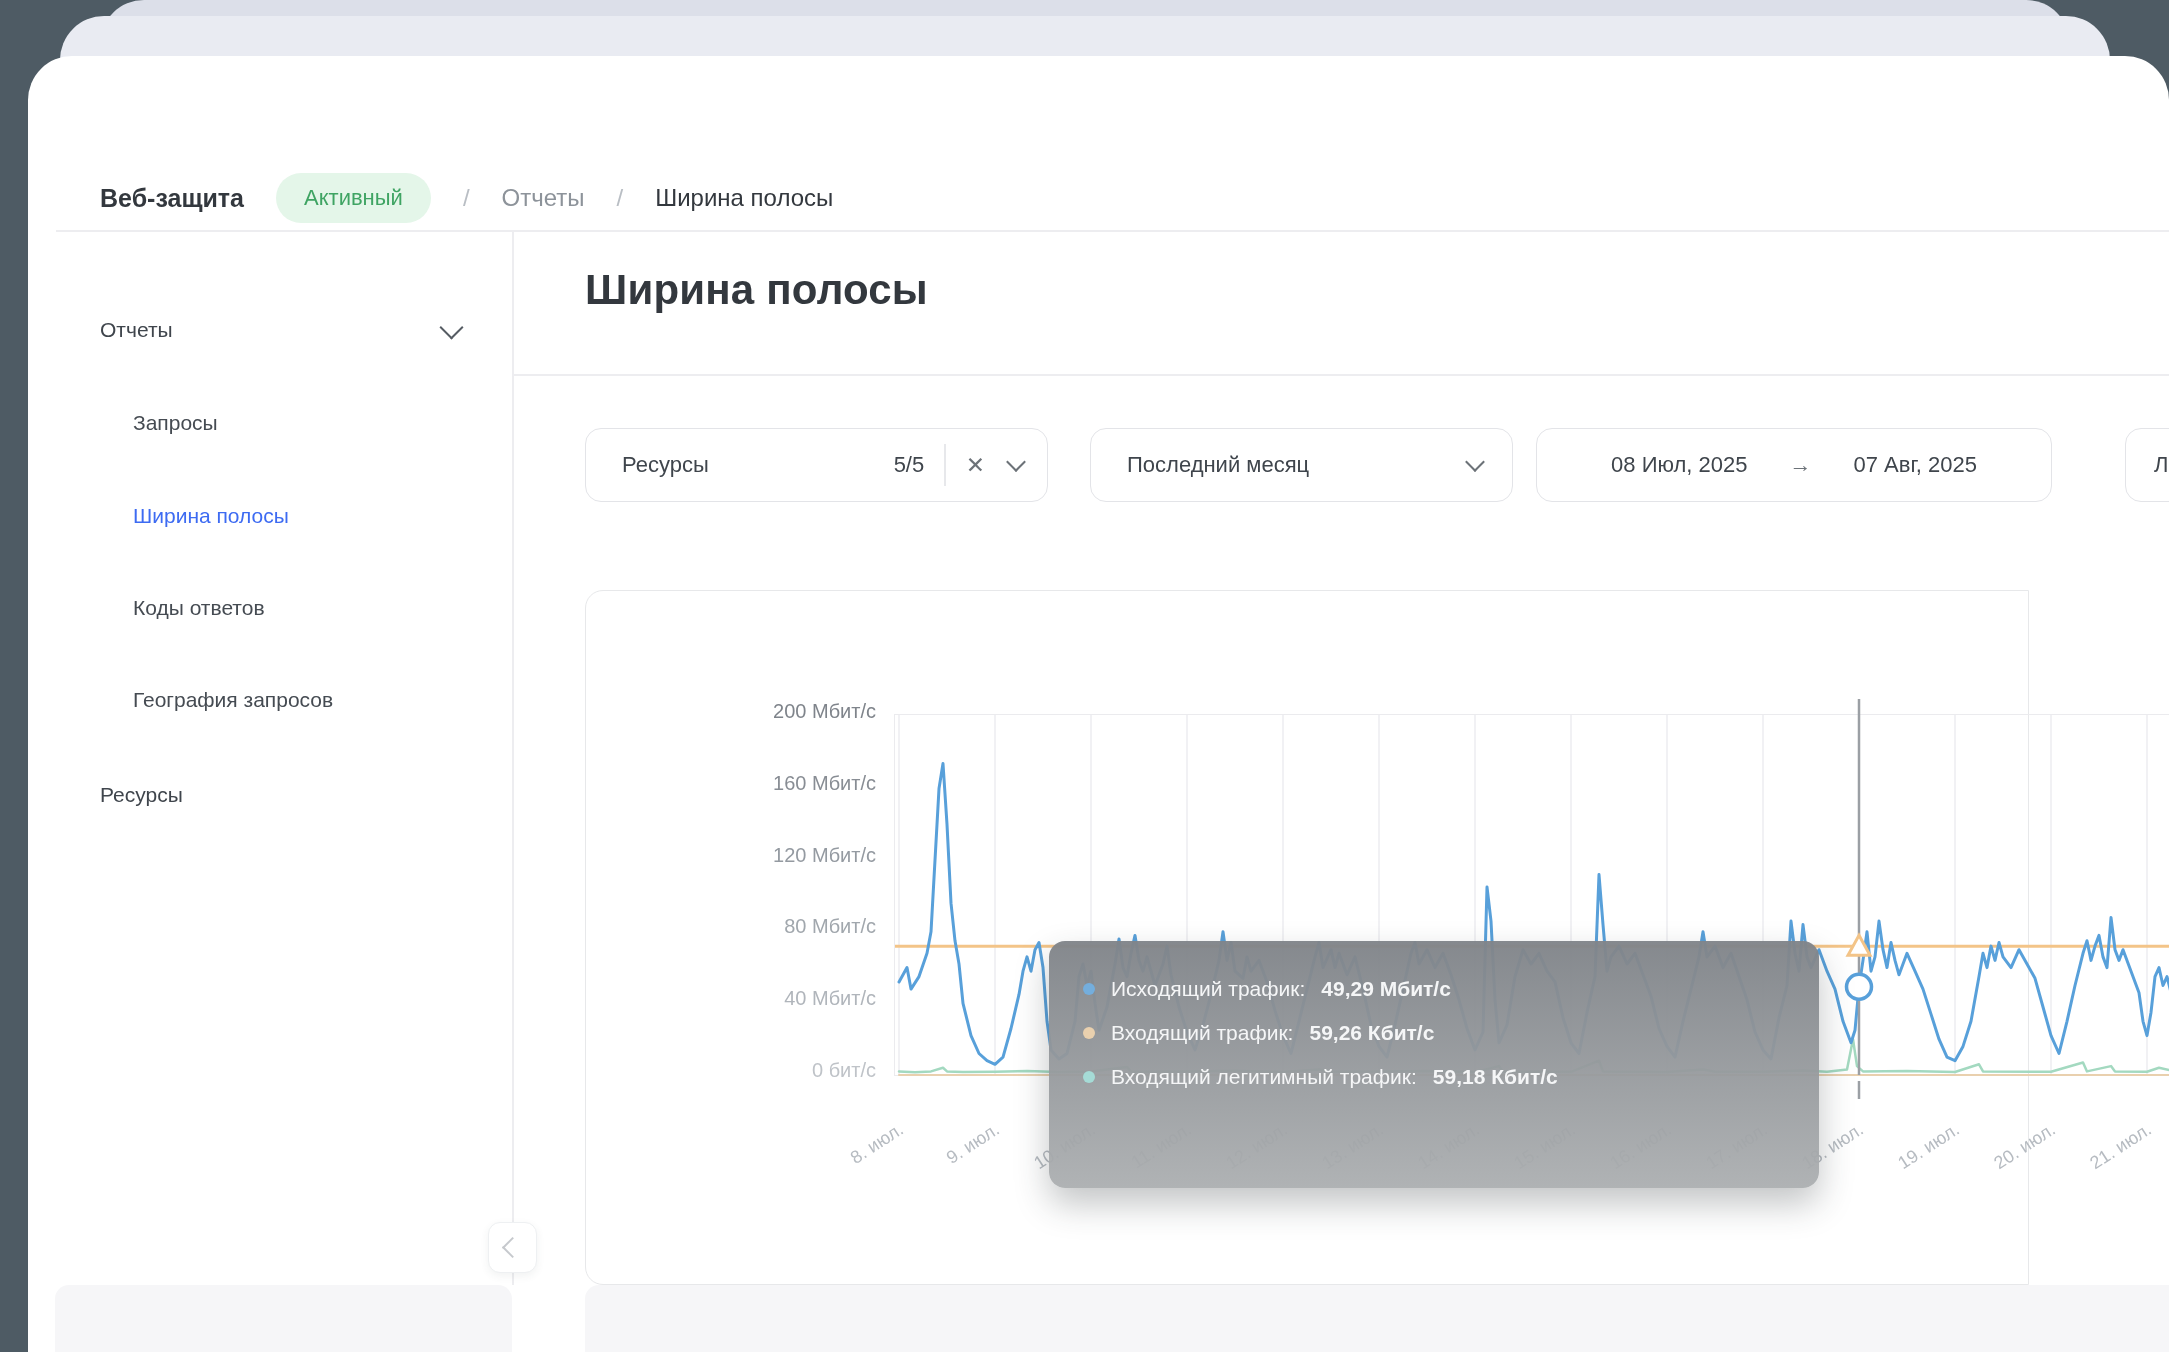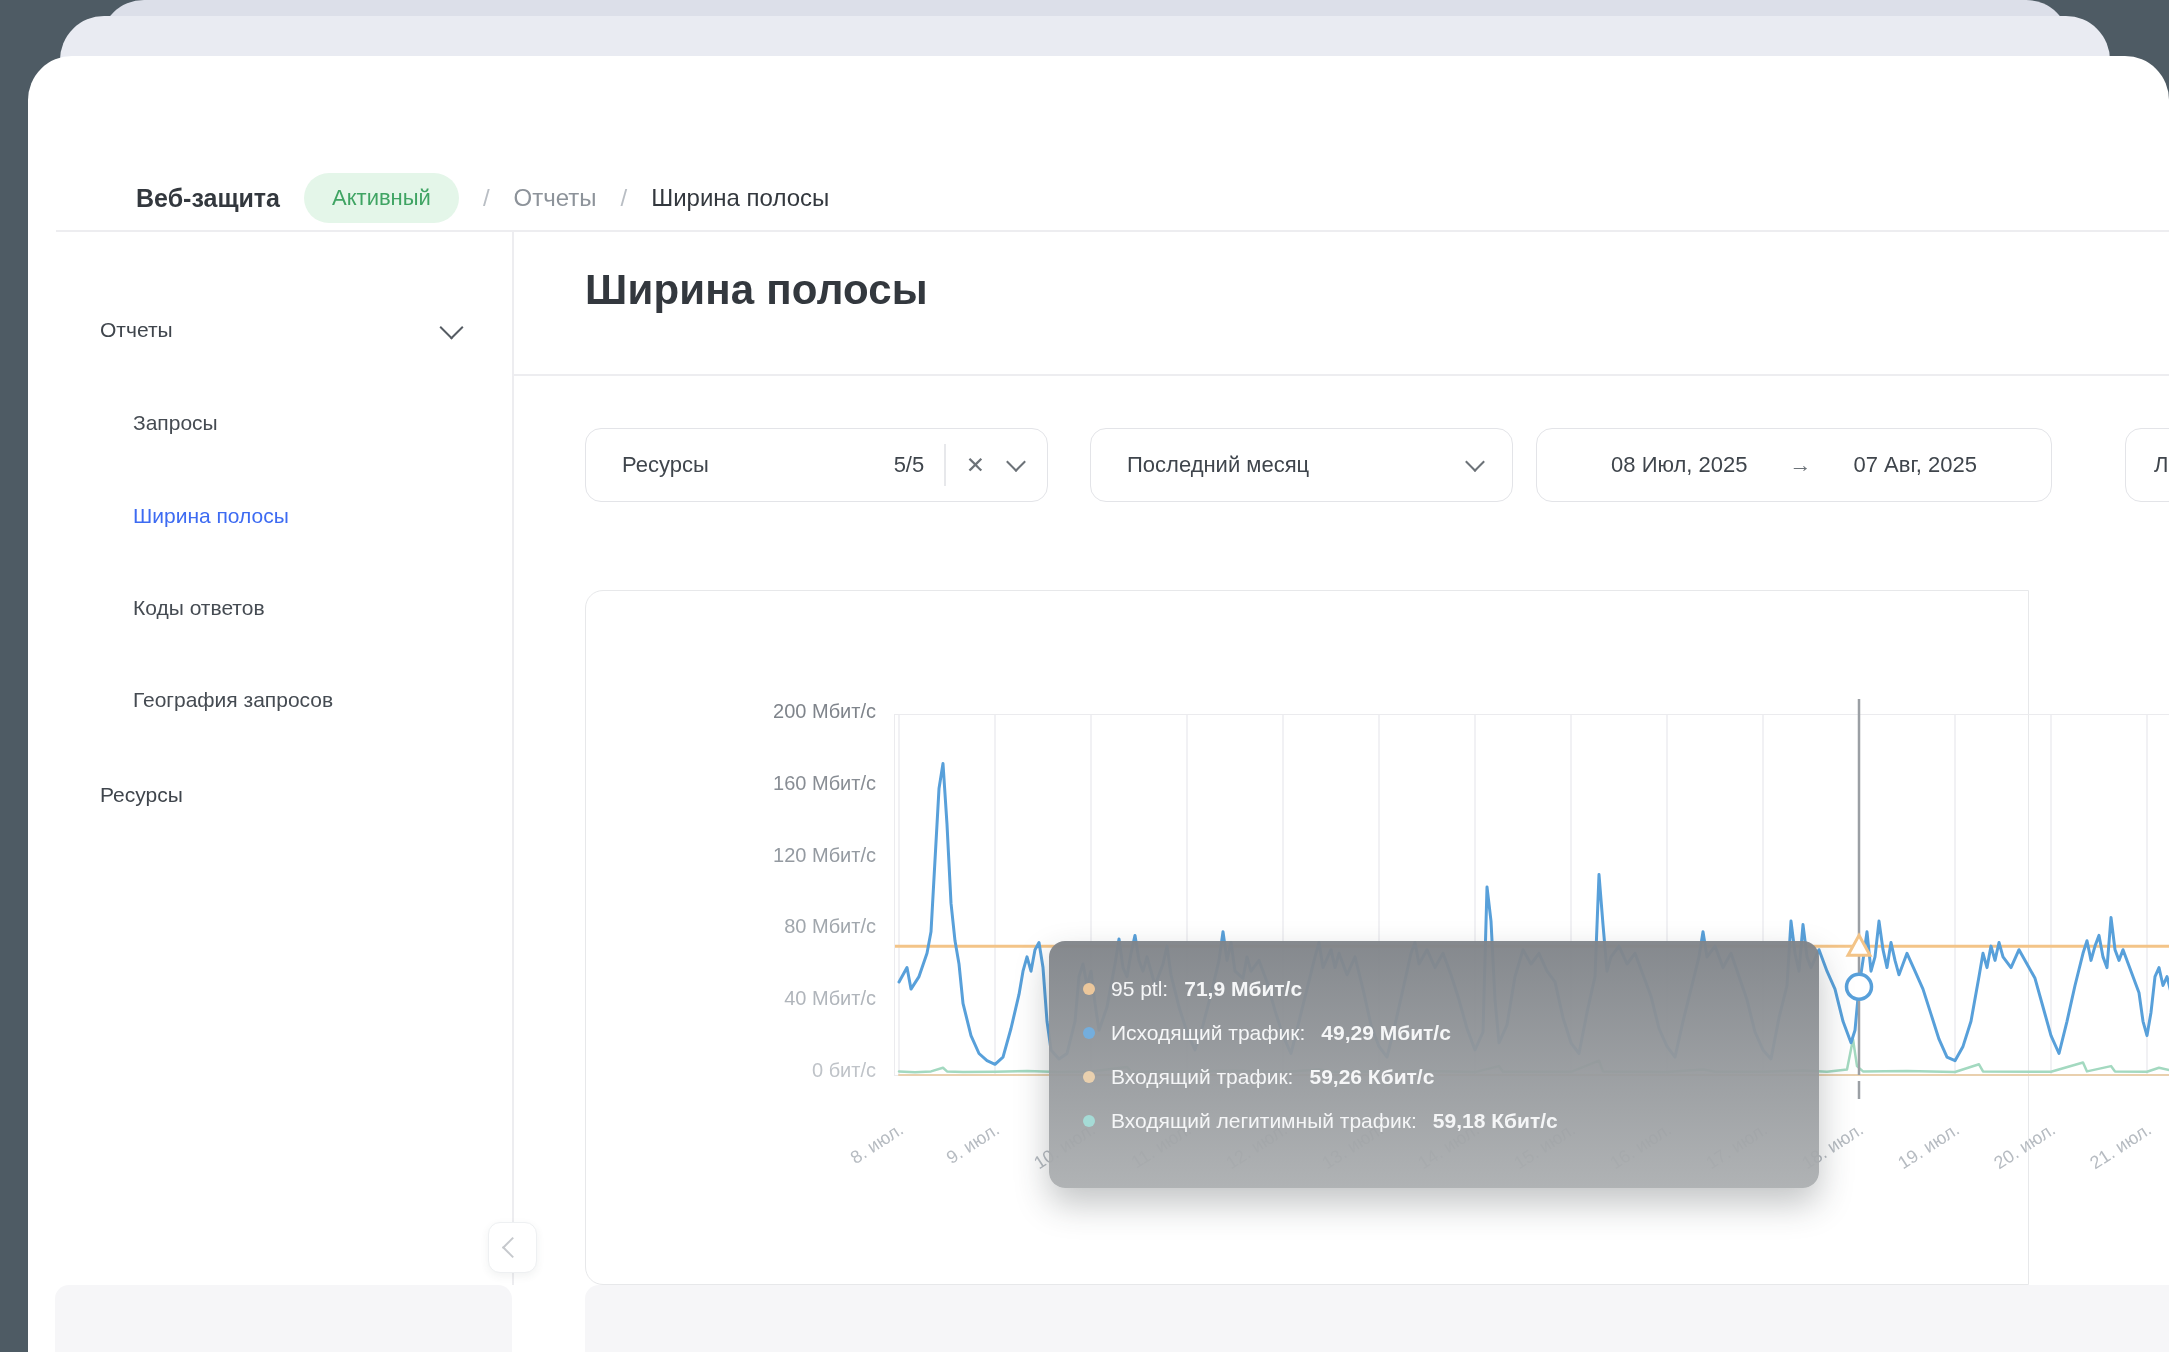--- a/index.html
+++ b/index.html
@@ -9,21 +9,21 @@
     font-family:"Liberation Sans", sans-serif;
     -webkit-font-smoothing:antialiased;
   }
   .abs{position:absolute;}
   
   .layer1{left:100px;top:0;width:1970px;height:70px;background:#dcdfe9;border-radius:44px 44px 0 0;}
   .layer2{left:60px;top:16px;width:2050px;height:110px;background:#e9ebf2;border-radius:44px;}
   .main-card{left:28px;top:56px;width:2141px;height:1296px;background:#ffffff;border-radius:44px 44px 0 0;}
 
   
-  .breadcrumb{left:100px;top:166px;height:64px;display:flex;align-items:center;gap:24px;font-size:24px;color:#3b4046;margin-left:36px;}
+  .breadcrumb{left:100px;top:166px;height:64px;display:flex;align-items:center;gap:32px;font-size:24px;color:#3b4046;}
   .bc-app{font-weight:bold;font-size:25px;color:#33383e;}
   .badge{background:#e4f6e9;color:#3fa463;font-size:22px;padding:12px 28px;border-radius:40px;}
   .bc-sep{color:#b9bec4;font-size:24px;}
   .bc-muted{color:#8d939a;}
   .bc-current{color:#33383e;}
 
   .divider-h{background:#ededf0;height:1.5px;}
   .divider-v{background:#ededf0;width:1.5px;}
 
   
@@ -175,25 +175,20 @@
       <div class="xlabel" style="left: 1078px; top: 528px;">17. июл.</div>
       <div class="xlabel" style="left: 1174px; top: 528px;">18. июл.</div>
       <div class="xlabel" style="left: 1270px; top: 528px;">19. июл.</div>
       <div class="xlabel" style="left: 1366px; top: 528px;">20. июл.</div>
       <div class="xlabel" style="left: 1462px; top: 528px;">21. июл.</div>
       <div class="xlabel" style="left: 1558px; top: 528px;">22. июл.</div>
     </div>
 
   <div class="abs tooltip" style="left:463px;top:350px;">
     <div class="tt-row">
-      <span class="tt-dot" style="background: rgb(236, 199, 155);"></span>
-      <span>95 ptl:</span>
-      <span class="tt-val">71,9 Мбит/с</span>
-    </div>
-    <div class="tt-row">
       <span class="tt-dot" style="background: rgb(116, 174, 221);"></span>
       <span>Исходящий трафик:</span>
       <span class="tt-val">49,29 Мбит/с</span>
     </div>
     <div class="tt-row">
       <span class="tt-dot" style="background: rgb(233, 208, 174);"></span>
       <span>Входящий трафик:</span>
       <span class="tt-val">59,26 Кбит/с</span>
     </div>
     <div class="tt-row">

